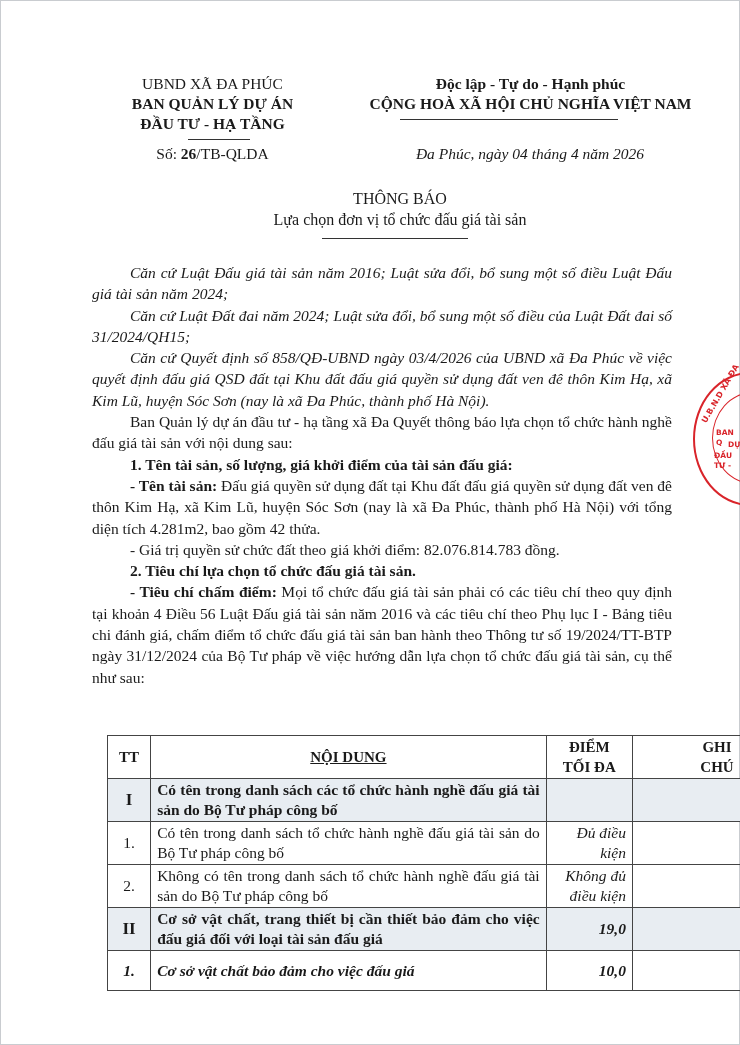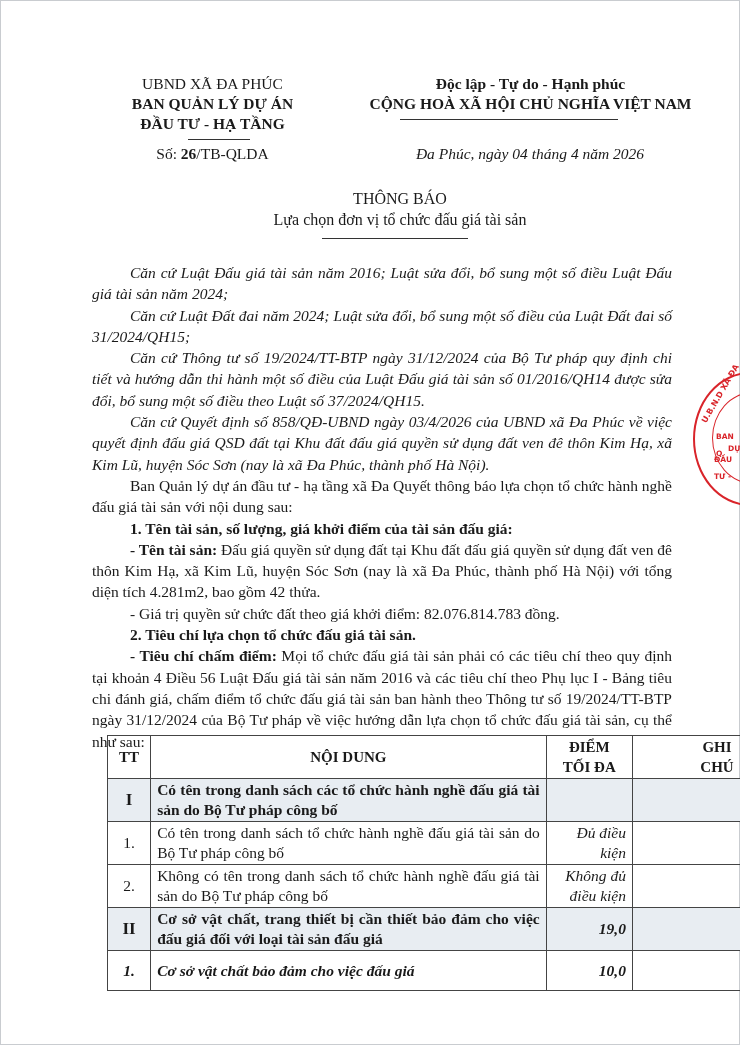--- a/index.html
+++ b/index.html
@@ -44,21 +44,21 @@
   .itc { font-style:italic; }
   .row-h { height:38px; }
   .stamp {
     position:absolute; left:693px; top:372px; width:110px; height:130px;
     border:2px solid #d9242a; border-radius:50%;
   }
   .stamp-inner {
     position:absolute; left:712px; top:392px; width:80px; height:90px;
     border:1.5px solid #d9242a; border-radius:50%;
   }
-  .stamp-text { position:absolute; color:#d9242a; font-family:"DejaVu Sans", sans-serif; font-weight:bold; font-size:7.5px; line-height:17px; }
+  .stamp-text { position:absolute; color:#d9242a; font-family:"DejaVu Sans", sans-serif; font-weight:bold; font-size:7.5px; line-height:10px; }
   .stamp-ring { position:absolute; color:#d9242a; font-family:"DejaVu Sans", sans-serif; font-weight:bold; font-size:8px; }
 </style>
 </head>
 <body>
 
 <div class="page-border"></div>
 
 <div class="abs hdr-left">
   <div>UBND XÃ ĐA PHÚC</div>
   <div class="b">BAN QUẢN LÝ DỰ ÁN</div>
@@ -76,35 +76,34 @@
 
 <div class="abs title">
   <div>THÔNG BÁO</div>
   <div>Lựa chọn đơn vị tổ chức đấu giá tài sản</div>
 </div>
 <div class="rule" style="left:322px; top:238px; width:146px;"></div>
 
 <div class="abs body">
   <p class="ind it">Căn cứ Luật Đấu giá tài sản năm 2016; Luật sửa đổi, bổ sung một số điều Luật Đấu giá tài sản năm 2024;</p>
   <p class="ind it">Căn cứ Luật Đất đai năm 2024; Luật sửa đổi, bổ sung một số điều của Luật Đất đai số 31/2024/QH15;</p>
-  <p class="ind it">Căn cứ Thông tư số 19/2024/TT-BTP ngày 31/12/2024 của Bộ Tư pháp quy định chi tiết và hướng dẫn thi hành một số điều của Luật Đấu giá tài sản số 01/2016/QH14 được sửa đổi, bổ sung một số điều theo Luật số 37/2024/QH15.</p>
   <p class="ind it">Căn cứ Quyết định số 858/QĐ-UBND ngày 03/4/2026 của UBND xã Đa Phúc về việc quyết định đấu giá QSD đất tại Khu đất đấu giá quyền sử dụng đất ven đê thôn Kim Hạ, xã Kim Lũ, huyện Sóc Sơn (nay là xã Đa Phúc, thành phố Hà Nội).</p>
   <p class="ind">Ban Quản lý dự án đầu tư - hạ tầng xã Đa Quyết thông báo lựa chọn tổ chức hành nghề đấu giá tài sản với nội dung sau:</p>
   <p class="ind" style="font-weight:bold;">1. Tên tài sản, số lượng, giá khởi điểm của tài sản đấu giá:</p>
   <p class="ind"><b>- Tên tài sản:</b><span> Đấu giá quyền sử dụng đất tại Khu đất đấu giá quyền sử dụng đất ven đê thôn Kim Hạ, xã Kim Lũ, huyện Sóc Sơn (nay là xã Đa Phúc, thành phố Hà Nội) với tổng diện tích 4.281m2, bao gồm 42 thửa.</span></p>
   <p class="ind">- Giá trị quyền sử chức đất theo giá khởi điểm: 82.076.814.783 đồng.</p>
   <p class="ind" style="font-weight:bold;">2. Tiêu chí lựa chọn tổ chức đấu giá tài sản.</p>
   <p class="ind"><b>- Tiêu chí chấm điểm:</b><span> Mọi tổ chức đấu giá tài sản phải có các tiêu chí theo quy định tại khoản 4 Điều 56 Luật Đấu giá tài sản năm 2016 và các tiêu chí theo Phụ lục I - Bảng tiêu chi đánh giá, chấm điểm tổ chức đấu giá tài sản ban hành theo Thông tư số 19/2024/TT-BTP ngày 31/12/2024 của Bộ Tư pháp về việc hướng dẫn lựa chọn tổ chức đấu giá tài sản, cụ thể như sau:</span></p>
 </div>
 
 <table class="criteria">
   <tbody>
       <tr>
     <th class="c-tt">TT</th>
-    <th class="c-nd" style="text-align:center;">NỘI DUNG</th>
+    <th class="c-nd" style="text-align:center;text-decoration:underline;">NỘI DUNG</th>
     <th class="c-dm">
           <div>ĐIỂM</div>
           <div>TỐI ĐA</div>
         </th>
     <th class="c-gc">
           <div>GHI</div>
           <div>CHÚ</div>
         </th>
   </tr>
   <tr class="hl row-h">

